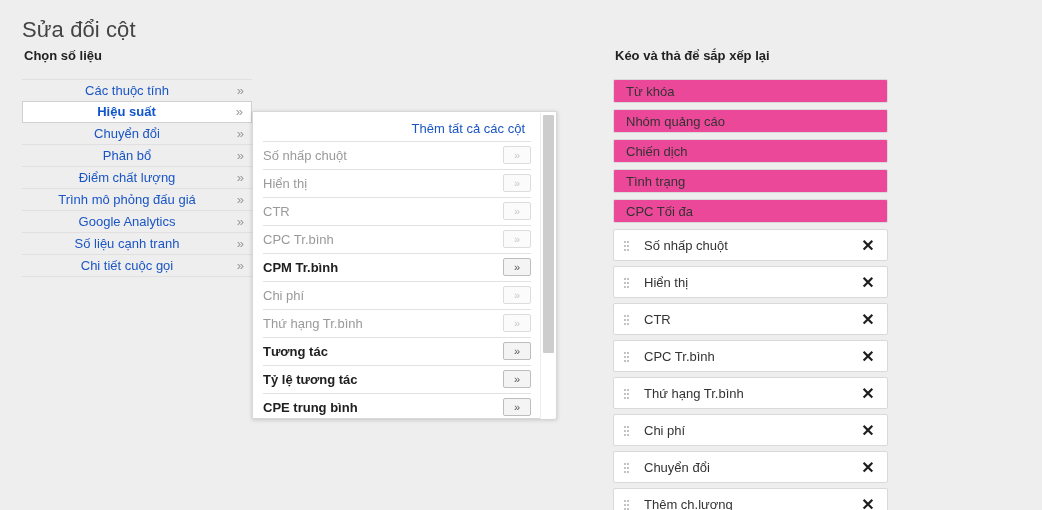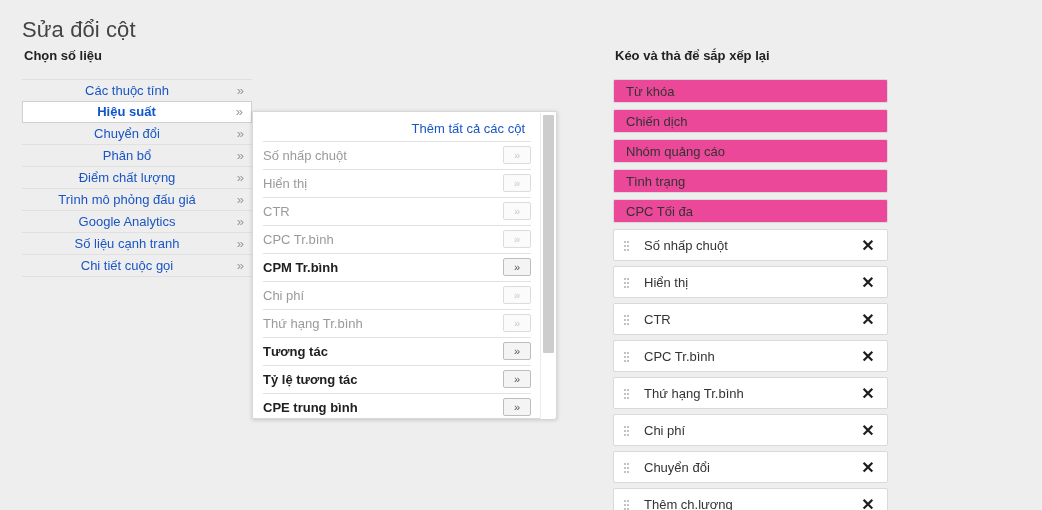--- a/index.html
+++ b/index.html
@@ -269,22 +269,22 @@
   </div>
   <div class="scroll-track">
     <div class="scroll-thumb"></div>
   </div>
 </div>
 
 <div class="right-col">
   <div class="section-head">Kéo và thả để sắp xếp lại</div>
   <div id="selected-list">
       <div class="sel-item"><span>Từ khóa</span></div>
+      <div class="sel-item"><span>Nhóm quảng cáo</span></div>
       <div class="sel-item"><span>Chiến dịch</span></div>
-      <div class="sel-item"><span>Nhóm quảng cáo</span></div>
       <div class="sel-item"><span>Tình trạng</span></div>
       <div class="sel-item"><span>CPC Tối đa</span></div>
       <div class="sel-item draggable"><span class="drag-handle">
           <i></i>
           <i></i>
           <i></i>
           <i></i>
           <i></i>
           <i></i>
         </span><span>Số nhấp chuột</span><span class="remove-x">✕</span></div>

